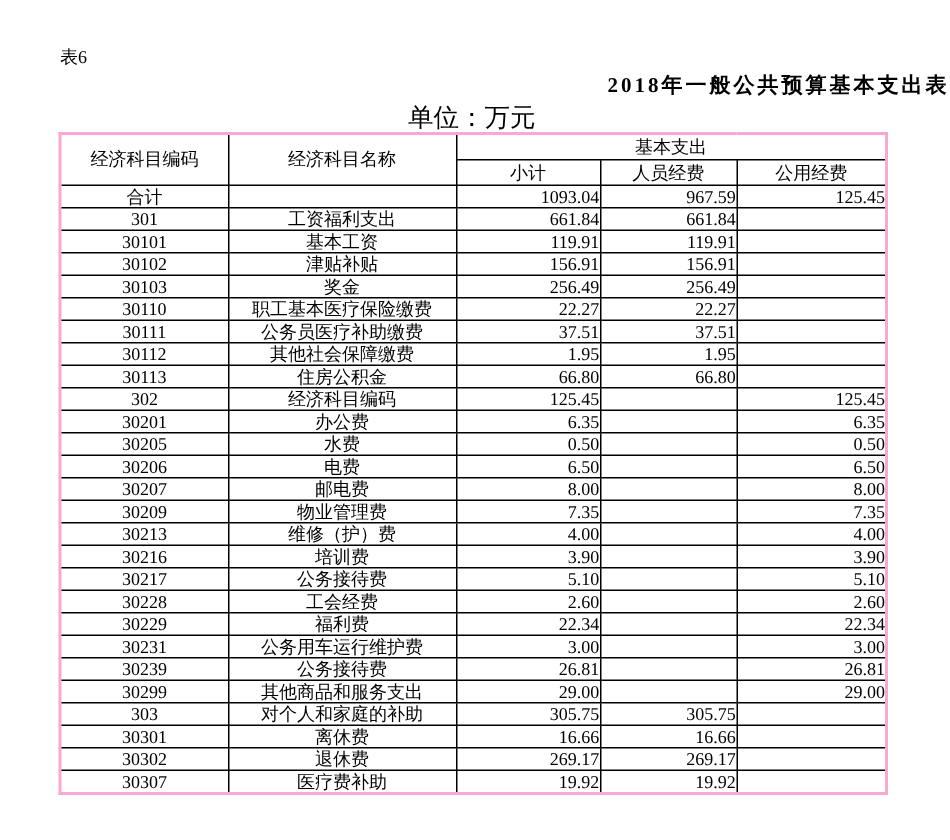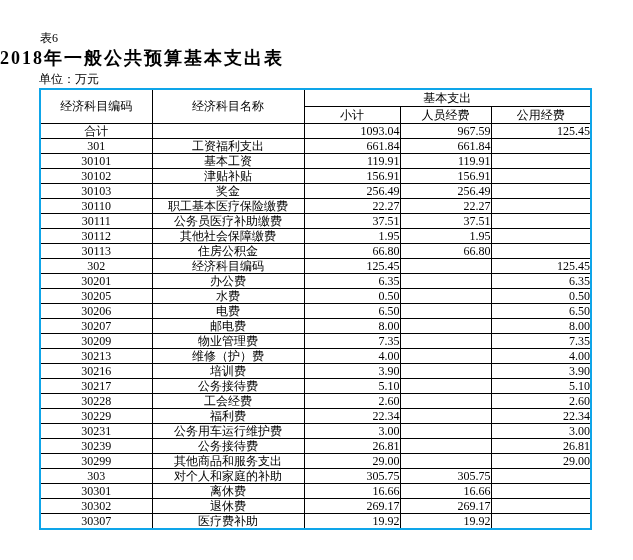--- a/index.html
+++ b/index.html
@@ -20,40 +20,40 @@
     position: absolute;
     left: 40px; top: 31px;
     font-size: 12px;
     line-height: 14px;
   }
   .doc-title {
     position: absolute;
     left: 0; top: 45px;
     width: 633px;
     margin: 0;
-    text-align: left;
-    font-size: 18px;
+    text-align: right;
+    font-size: 14px;
     font-weight: bold;
     letter-spacing: 2px;
     line-height: 26px;
   }
   .unit-label {
     position: absolute;
     left: 39px; top: 72px;
     width: 551px;
-    text-align: left;
-    font-size: 12px;
+    text-align: center;
+    font-size: 17px;
     line-height: 14px;
   }
   table.budget {
     position: absolute;
     left: 39px; top: 88px;
     border-collapse: collapse;
     table-layout: fixed;
-    border: 2px solid #0ea5e9;
+    border: 2px solid #f9a8d4;
   }
   table.budget th, table.budget td {
     border: 1px solid #000;
     padding: 0;
     font-size: 12px;
     line-height: 14px;
     white-space: nowrap;
     overflow: hidden;
     font-weight: normal;
   }

